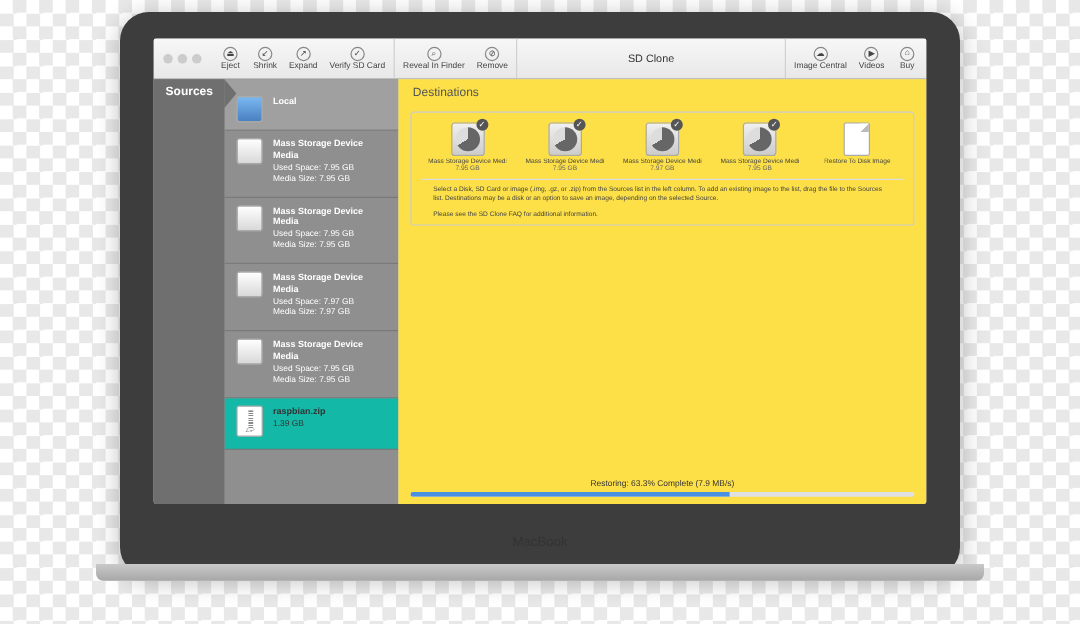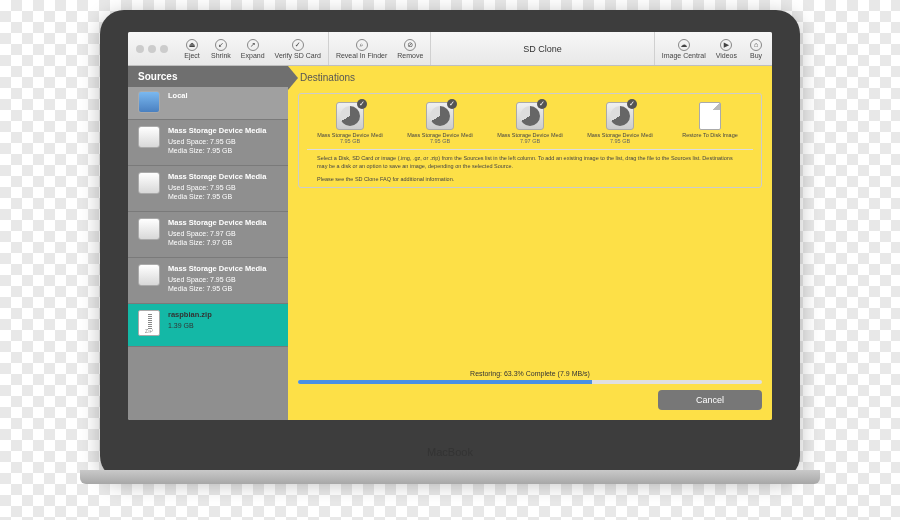--- a/index.html
+++ b/index.html
@@ -10,26 +10,26 @@
   .base-strip { position:absolute; left:-20px; right:-20px; bottom:-4px; height:14px; background: linear-gradient(#c9c9c9,#a7a7a7); border-radius: 0 0 6px 6px; }
   .toolbar { height: 34px; background: linear-gradient(#f7f7f7,#e8e8e8); border-bottom:1px solid #bfbfbf; display:flex; align-items:center; font-size:7px; color:#444; }
   .traffic { display:flex; gap:4px; padding:0 8px; }
   .dot { width:8px; height:8px; border-radius:50%; background:#ccc; }
   .tb-group { display:flex; gap:2px; padding:0 3px; border-right:1px solid #d0d0d0; height:100%; align-items:center; }
   .tb-group.right { margin-left:auto; border-right:none; border-left:1px solid #d0d0d0; }
   .tb-btn { display:flex; flex-direction:column; align-items:center; justify-content:center; padding:1px 4px; gap:1px; cursor:default; min-width:26px; }
   .tb-btn .ic { width:12px; height:12px; border:1px solid #888; border-radius:50%; display:flex; align-items:center; justify-content:center; font-size:7px; }
   .tb-title { flex:1; text-align:center; font-size:9px; color:#333; font-weight:500; }
   .body { display:flex; height: calc(100% - 34px); }
-  .sidebar { width: 160px; background:#8f8f8f; display:flex; flex-direction:column; }
+  .sidebar { width: 204px; background:#8f8f8f; display:flex; flex-direction:row; }
   .section-hdr { background:#6f6f6f; color:#fff; font-size:10px; font-weight:600; padding:5px 10px; position:relative; }
   .section-hdr.src::after { content:""; position:absolute; right:-10px; top:0; border-top:12px solid transparent; border-bottom:12px solid transparent; border-left:10px solid #6f6f6f; }
   .src-list { flex:1; overflow:hidden; }
   .src-item { display:flex; gap:8px; padding:6px 10px 10px; border-bottom:1px solid #7a7a7a; align-items:flex-start; }
-  .src-item.compact { padding:4px 10px 6px; background:#a0a0a0; }
+  .src-item.compact { padding:14px 10px 6px; background:#a0a0a0; }
   .src-item.zip { background:#14b8a6; }
   .drive-ic { width:22px; height:22px; background:linear-gradient(#fff,#d8d8d8); border:1px solid #aaa; border-radius:3px; flex:none; }
   .zip-ic { width:22px; height:26px; background:#fff; border:1px solid #aaa; border-radius:2px; position:relative; flex:none; display:flex; align-items:flex-end; justify-content:center; font-size:5px; color:#888; padding-bottom:1px; }
   .zip-ic::before { content:""; position:absolute; top:3px; left:9px; width:4px; height:16px; background:repeating-linear-gradient(#888 0 1px,#fff 1px 2px); }
   .src-txt { color:#fff; font-size:7px; line-height:1.3; }
   .src-txt .nm { font-weight:700; font-size:7.5px; margin-bottom:1px; }
   .src-item.zip .src-txt { color:#333; }
   .main { flex:1; background:#fde047; display:flex; flex-direction:column; }
   .dest-hdr { color:#555; font-size:10px; padding:6px 12px; }
   .dest-area { margin:4px 10px; border:1px solid #ccc; border-radius:3px; padding:8px 8px 4px; }
@@ -211,22 +211,19 @@
           </div>
           <div class="divider"></div>
           <div class="info-txt">Select a Disk, SD Card or image (.img, .gz, or .zip) from the Sources list in the left column.  To add an existing image to the list, drag the file to the Sources list.  Destinations may be a disk or an option to save an image, depending on the selected Source.</div>
           <div class="info-txt" style="margin-top:4px">Please see the SD Clone FAQ for additional information.</div>
         </div>
         <div class="spacer"></div>
         <div class="progress-row">Restoring: 63.3% Complete (7.9 MB/s)</div>
         <div class="progress-bar">
             <div class="fill"></div>
           </div>
-        <div class="btn-row">
-          <button class="cancel-btn">Cancel</button>
-        </div>
       </div>
     </div>
 
   </div>
   <div class="macbook-label">MacBook</div>
   <div class="base-strip"></div>
 </div>
 
 </body></html>

